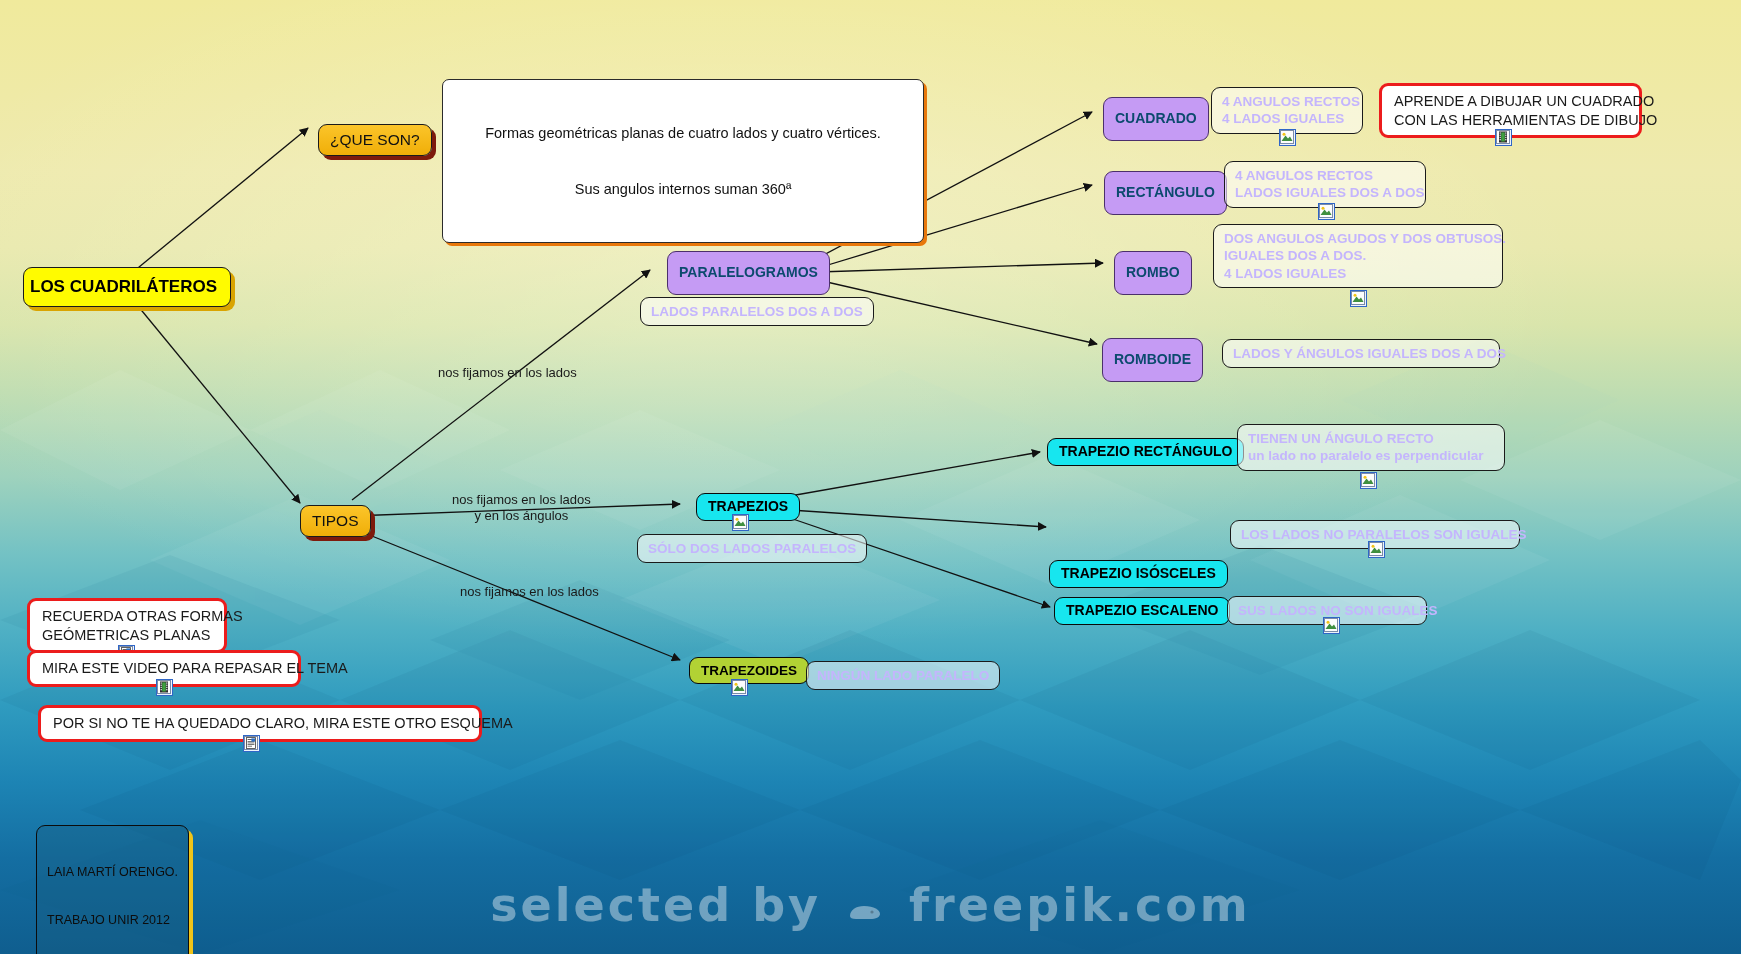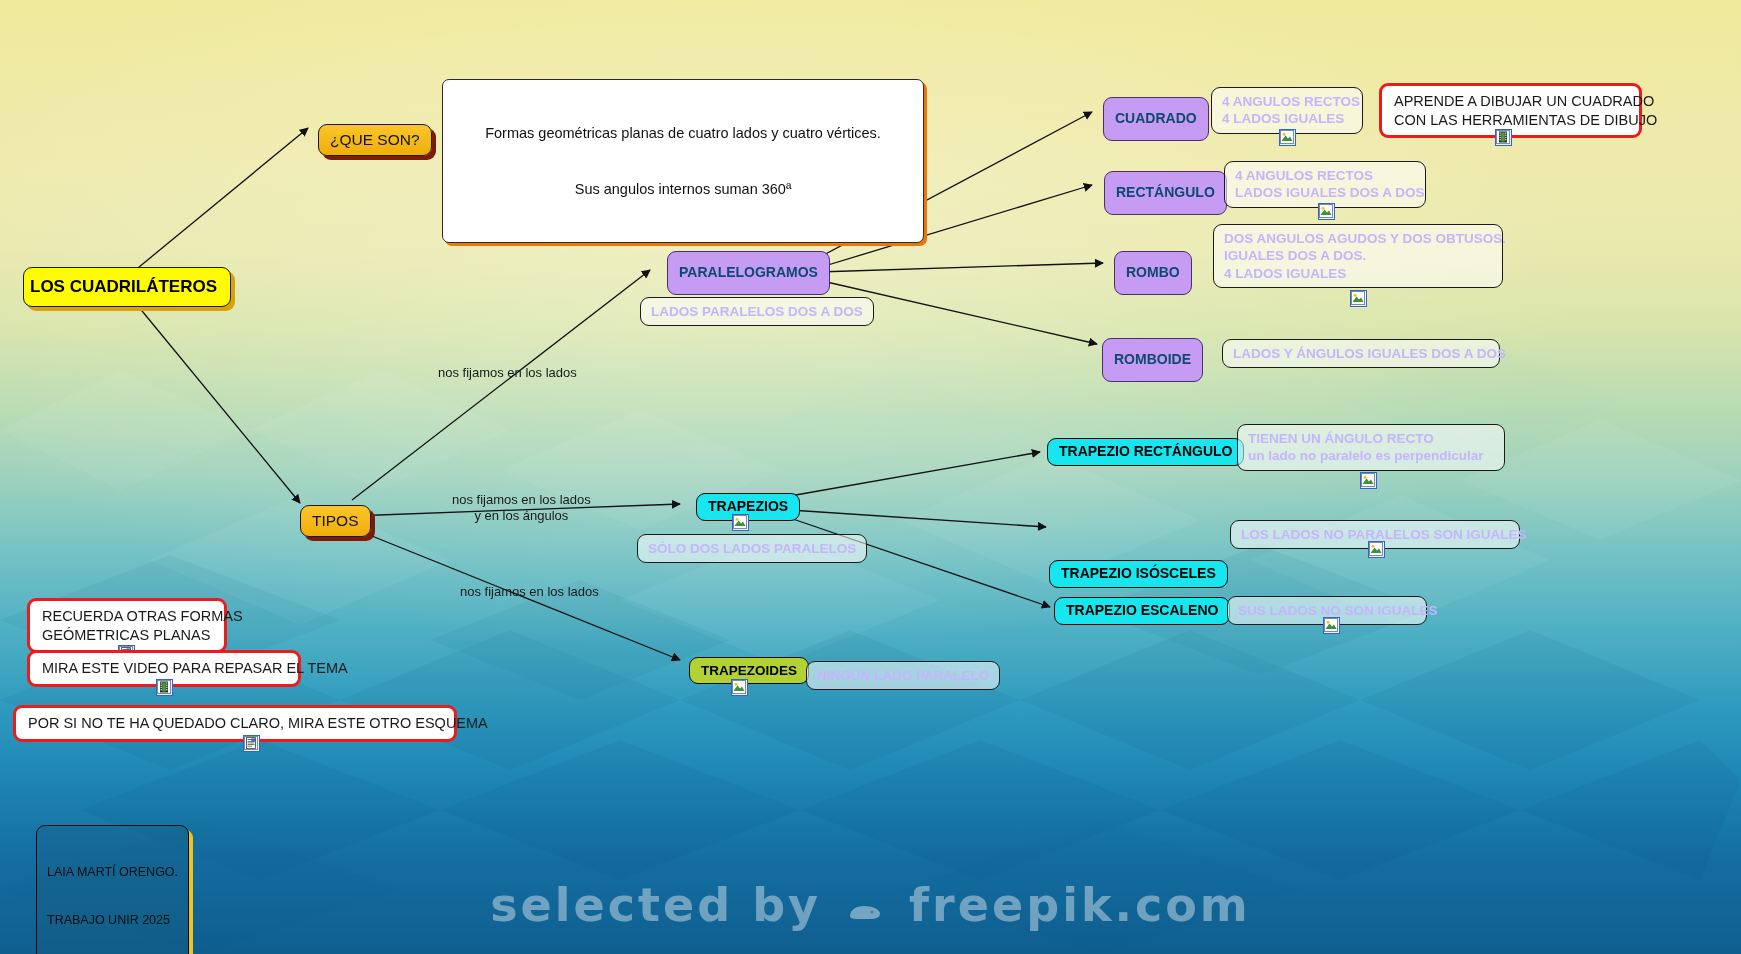--- a/index.html
+++ b/index.html
@@ -412,39 +412,39 @@
         <rect x="3.6" y="9.0" width="1.2" height="1.3"></rect>
         <rect x="9.2" y="2.4" width="1.2" height="1.3"></rect>
         <rect x="9.2" y="4.6" width="1.2" height="1.3"></rect>
         <rect x="9.2" y="6.8" width="1.2" height="1.3"></rect>
         <rect x="9.2" y="9.0" width="1.2" height="1.3"></rect>
       </g>
       <rect x="5.2" y="2.4" width="3.6" height="9.1" fill="#3f9f3f"></rect>
     </svg>
   </span>
 
-  <div class="node n-red" style="left:13px; top:705px; width:444px;text-align:center;">POR SI NO TE HA QUEDADO CLARO, MIRA ESTE OTRO ESQUEMA</div>
+  <div class="node n-red" style="left:38px; top:705px; width:444px;text-align:center;">POR SI NO TE HA QUEDADO CLARO, MIRA ESTE OTRO ESQUEMA</div>
   <span class="attach" style="left:243px; top:735px;">
     <svg width="14" height="14" viewBox="0 0 14 14">
       <rect x="0.5" y="0.5" width="13" height="13" fill="#fdfdfd" stroke="#7a8ba8"></rect>
       <rect x="2.5" y="1.6" width="9" height="10.8" fill="#ffffff" stroke="#3a3a3a" stroke-width="0.8"></rect>
       <g fill="#3a3a3a">
         <rect x="3.6" y="3.0" width="6.8" height="0.8"></rect>
         <rect x="3.6" y="5.0" width="6.8" height="0.7"></rect>
         <rect x="3.6" y="6.6" width="6.8" height="0.7"></rect>
         <rect x="3.6" y="8.2" width="6.8" height="0.7"></rect>
         <rect x="3.6" y="9.8" width="4.4" height="0.7"></rect>
       </g>
       <rect x="7.4" y="2.4" width="3.6" height="3.2" fill="#2e6fc4"></rect>
     </svg>
   </span>
 
   <div class="node n-sign" style="left:36px; top:825px;">
     <div>LAIA MARTÍ ORENGO.</div>
-    <div>TRABAJO UNIR 2025</div>
+    <div>TRABAJO UNIR 2012</div>
   </div>
 
   <div id="watermark">
     <span>selected by</span>
     <span class="fp-ico">
       <svg width="34" height="20" viewBox="0 0 34 20">
         <path d="M2 13 C2 7, 8 3, 16 3 C26 3, 32 7, 32 11 C32 14, 28 16, 22 16 L8 16 C4 16, 2 15, 2 13 Z" fill="rgba(255,255,255,.42)"></path>
         <circle cx="24" cy="9" r="1.6" fill="rgba(0,0,0,.25)"></circle>
       </svg>
     </span>

